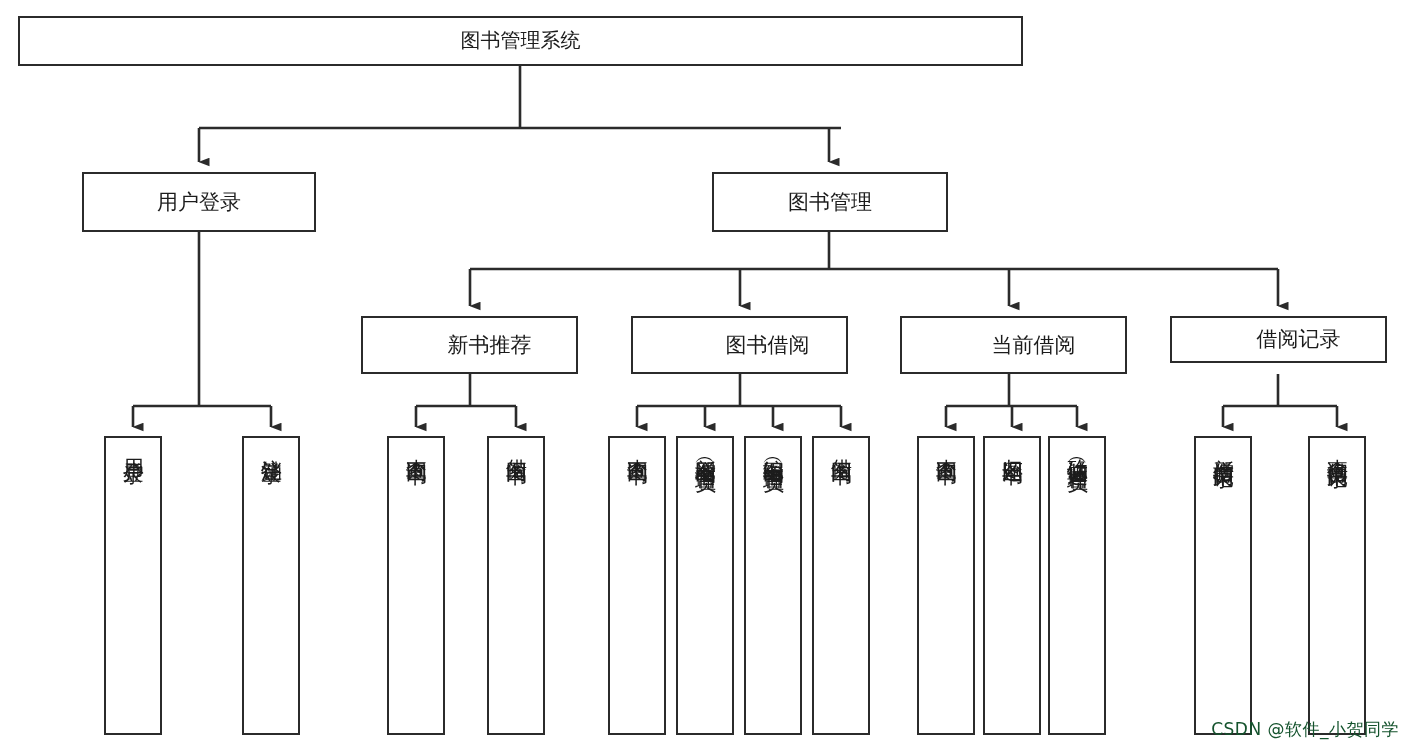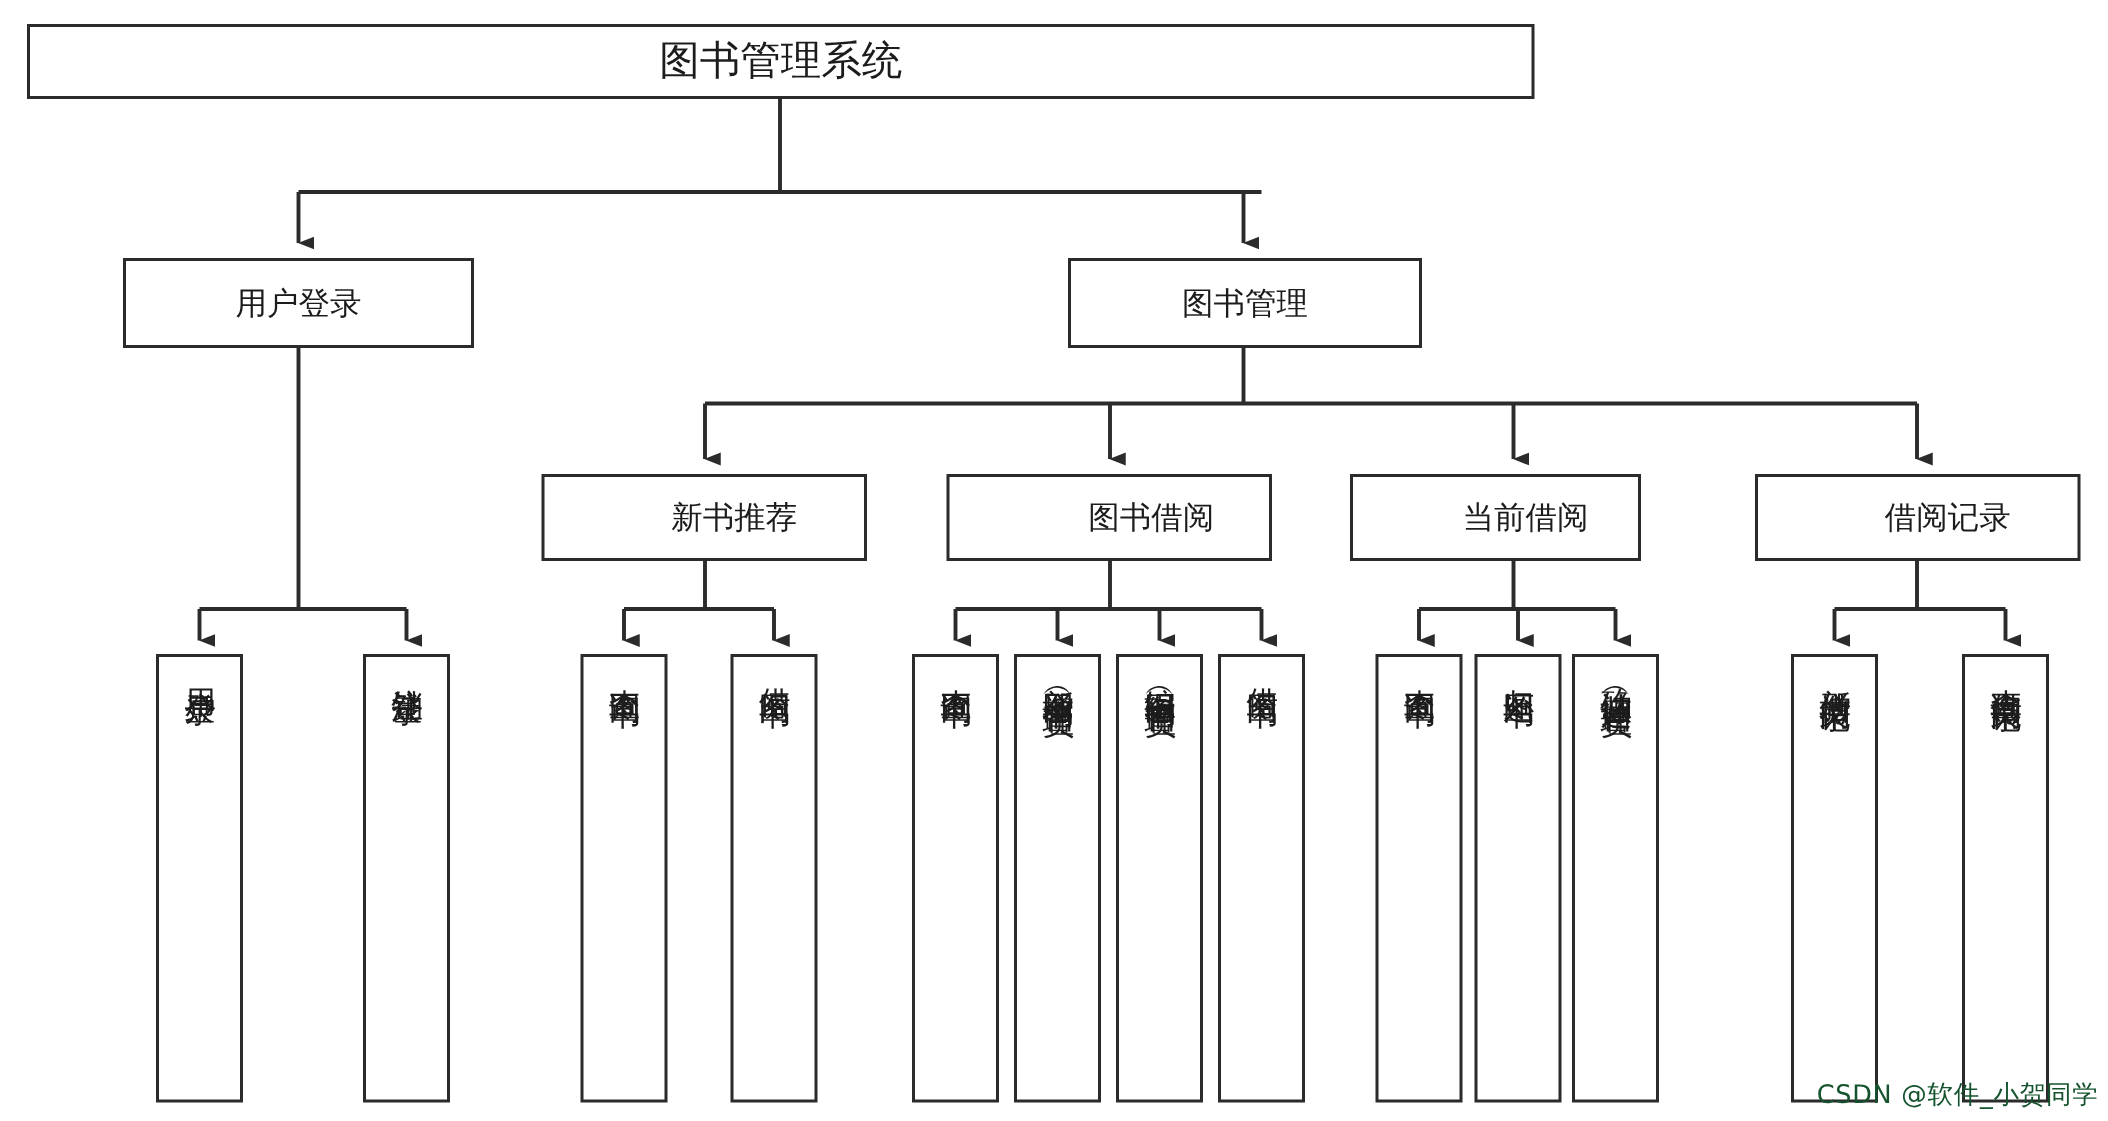--- a/index.html
+++ b/index.html
@@ -35,21 +35,21 @@
     align-items: center;
     justify-content: center;
     overflow: hidden;
   }
   .node-label {
     color: #1c1c1c;
     line-height: 1.18;
     text-align: center;
     white-space: pre;
   }
-  .level-0 .node-label { font-size: 27px; }
+  .level-0 .node-label { font-size: 20px; }
   .level-1 .node-label { font-size: 21px; }
   .level-2 .node-label { font-size: 21px; margin-left: 40px; }
   .leaf .node-label {
     font-size: 21px;
     writing-mode: vertical-rl;
     text-orientation: upright;
     letter-spacing: 2px;
     line-height: 1;
   }
   .leaf {
@@ -133,24 +133,24 @@
   <div class="node-box level-1" id="node-book-manage" style="left: 712px; top: 172px; width: 236px; height: 60px;">
     <span class="node-label">图书管理</span>
   </div>
 
   <div class="node-box level-2" id="node-new-book-rec" style="left: 361px; top: 316px; width: 217px; height: 58px;">
     <span class="node-label">新书推荐</span>
   </div>
   <div class="node-box level-2" id="node-book-borrow" style="left: 631px; top: 316px; width: 217px; height: 58px; padding-left: 16px;">
     <span class="node-label">图书借阅</span>
   </div>
-  <div class="node-box level-2" id="node-current-borrow" style="left: 900px; top: 316px; width: 194px; height: 58px;">
+  <div class="node-box level-2" id="node-current-borrow" style="left: 900px; top: 316px; width: 227px; height: 58px;">
     <span class="node-label">当前借阅</span>
   </div>
-  <div class="node-box level-2" id="node-borrow-record" style="left: 1170px; top: 316px; width: 217px; height: 58px;">
+  <div class="node-box level-2" id="node-borrow-record" style="left: 1170px; top: 316px; width: 217px; height: 47px;">
     <span class="node-label">借阅记录</span>
   </div>
 
   <div class="node-box leaf" id="leaf-0" style="left: 104px; top: 436px; width: 58px; height: 299px;">
     <span class="node-label">用户登录</span>
   </div>
   <div class="node-box leaf" id="leaf-1" style="left: 242px; top: 436px; width: 58px; height: 299px;">
     <span class="node-label">注销登录</span>
   </div>
   <div class="node-box leaf" id="leaf-2" style="left: 387px; top: 436px; width: 58px; height: 299px;">

